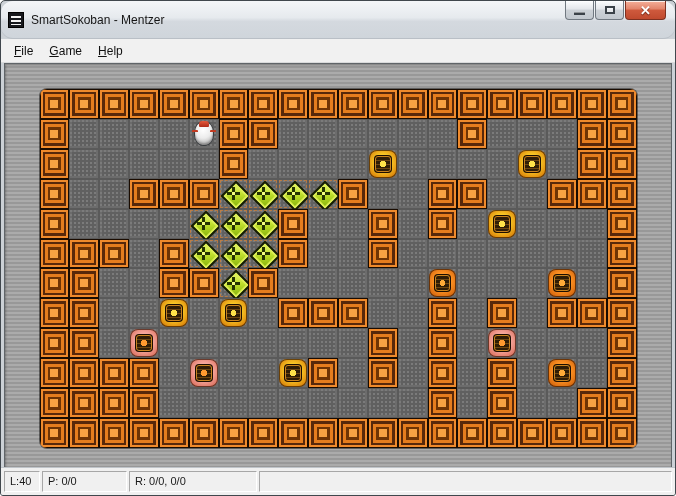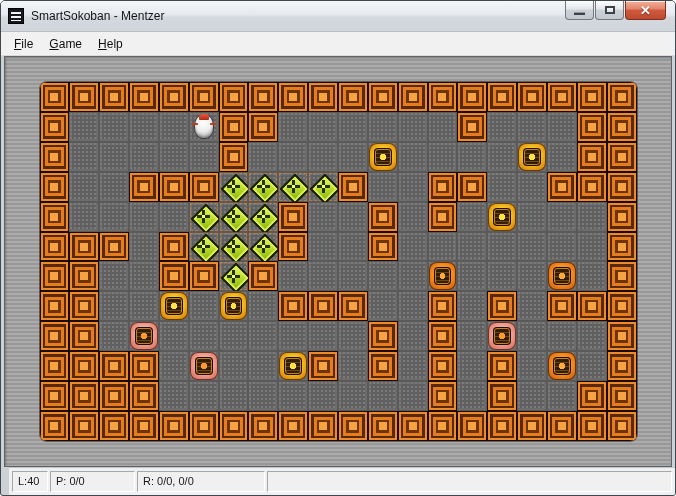--- a/index.html
+++ b/index.html
@@ -9,24 +9,24 @@
   .window{
     position:relative;width:676px;height:496px;
     background:#ccd1d6;
     border:1px solid #40474d;
     border-radius:5px 5px 3px 3px;
     overflow:hidden;
   }
 
   
   .titlebar{
-    position:relative;height:31px;
+    position:relative;height:38px;
     background:linear-gradient(#f4f6f8 0%, #e6eaee 45%, #d4d9df 55%, #cfd5db 100%);
     border-bottom:1px solid #b9bfc6;
-    display:flex;align-items:center;
+    display:flex;align-items:center;border-radius:12px;
   }
   .app-icon{
     width:16px;height:16px;margin:0 5px 0 7px;
     background:#16181d;
     border:1px solid #000;
     box-shadow:inset 0 0 0 1px #3d4verify048;
     position:relative;flex:0 0 auto;
   }
   .app-icon::before{
     content:"";position:absolute;left:2px;right:2px;top:3px;height:9px;
@@ -167,21 +167,21 @@
   .c-player::after{
     content:"";position:absolute;top:2px;left:50%;
     width:10px;height:6px;margin-left:-5px;
     background:linear-gradient(#e45a3c,#b02a18);
     border-radius:3px 3px 1px 1px;
     box-shadow:-9px 7px 0 -2px #c23a20, 9px 7px 0 -2px #c23a20;
   }
 
   
   .statusbar{
-    position:absolute;left:8px;right:0;bottom:0;height:28px;
+    position:absolute;left:0;right:0;bottom:0;height:28px;
     background:#f0f0f0;
     border-top:1px solid #bfc4c9;
     display:flex;align-items:center;padding:2px 3px 3px 3px;gap:2px;
   }
   .panel{
     height:21px;display:flex;align-items:center;
     padding:0 5px;font-size:11px;color:#1a1a1a;
     border:1px solid;border-color:#a7a7a7 #ffffff #ffffff #a7a7a7;
     background:#f0f0f0;white-space:nowrap;
   }

